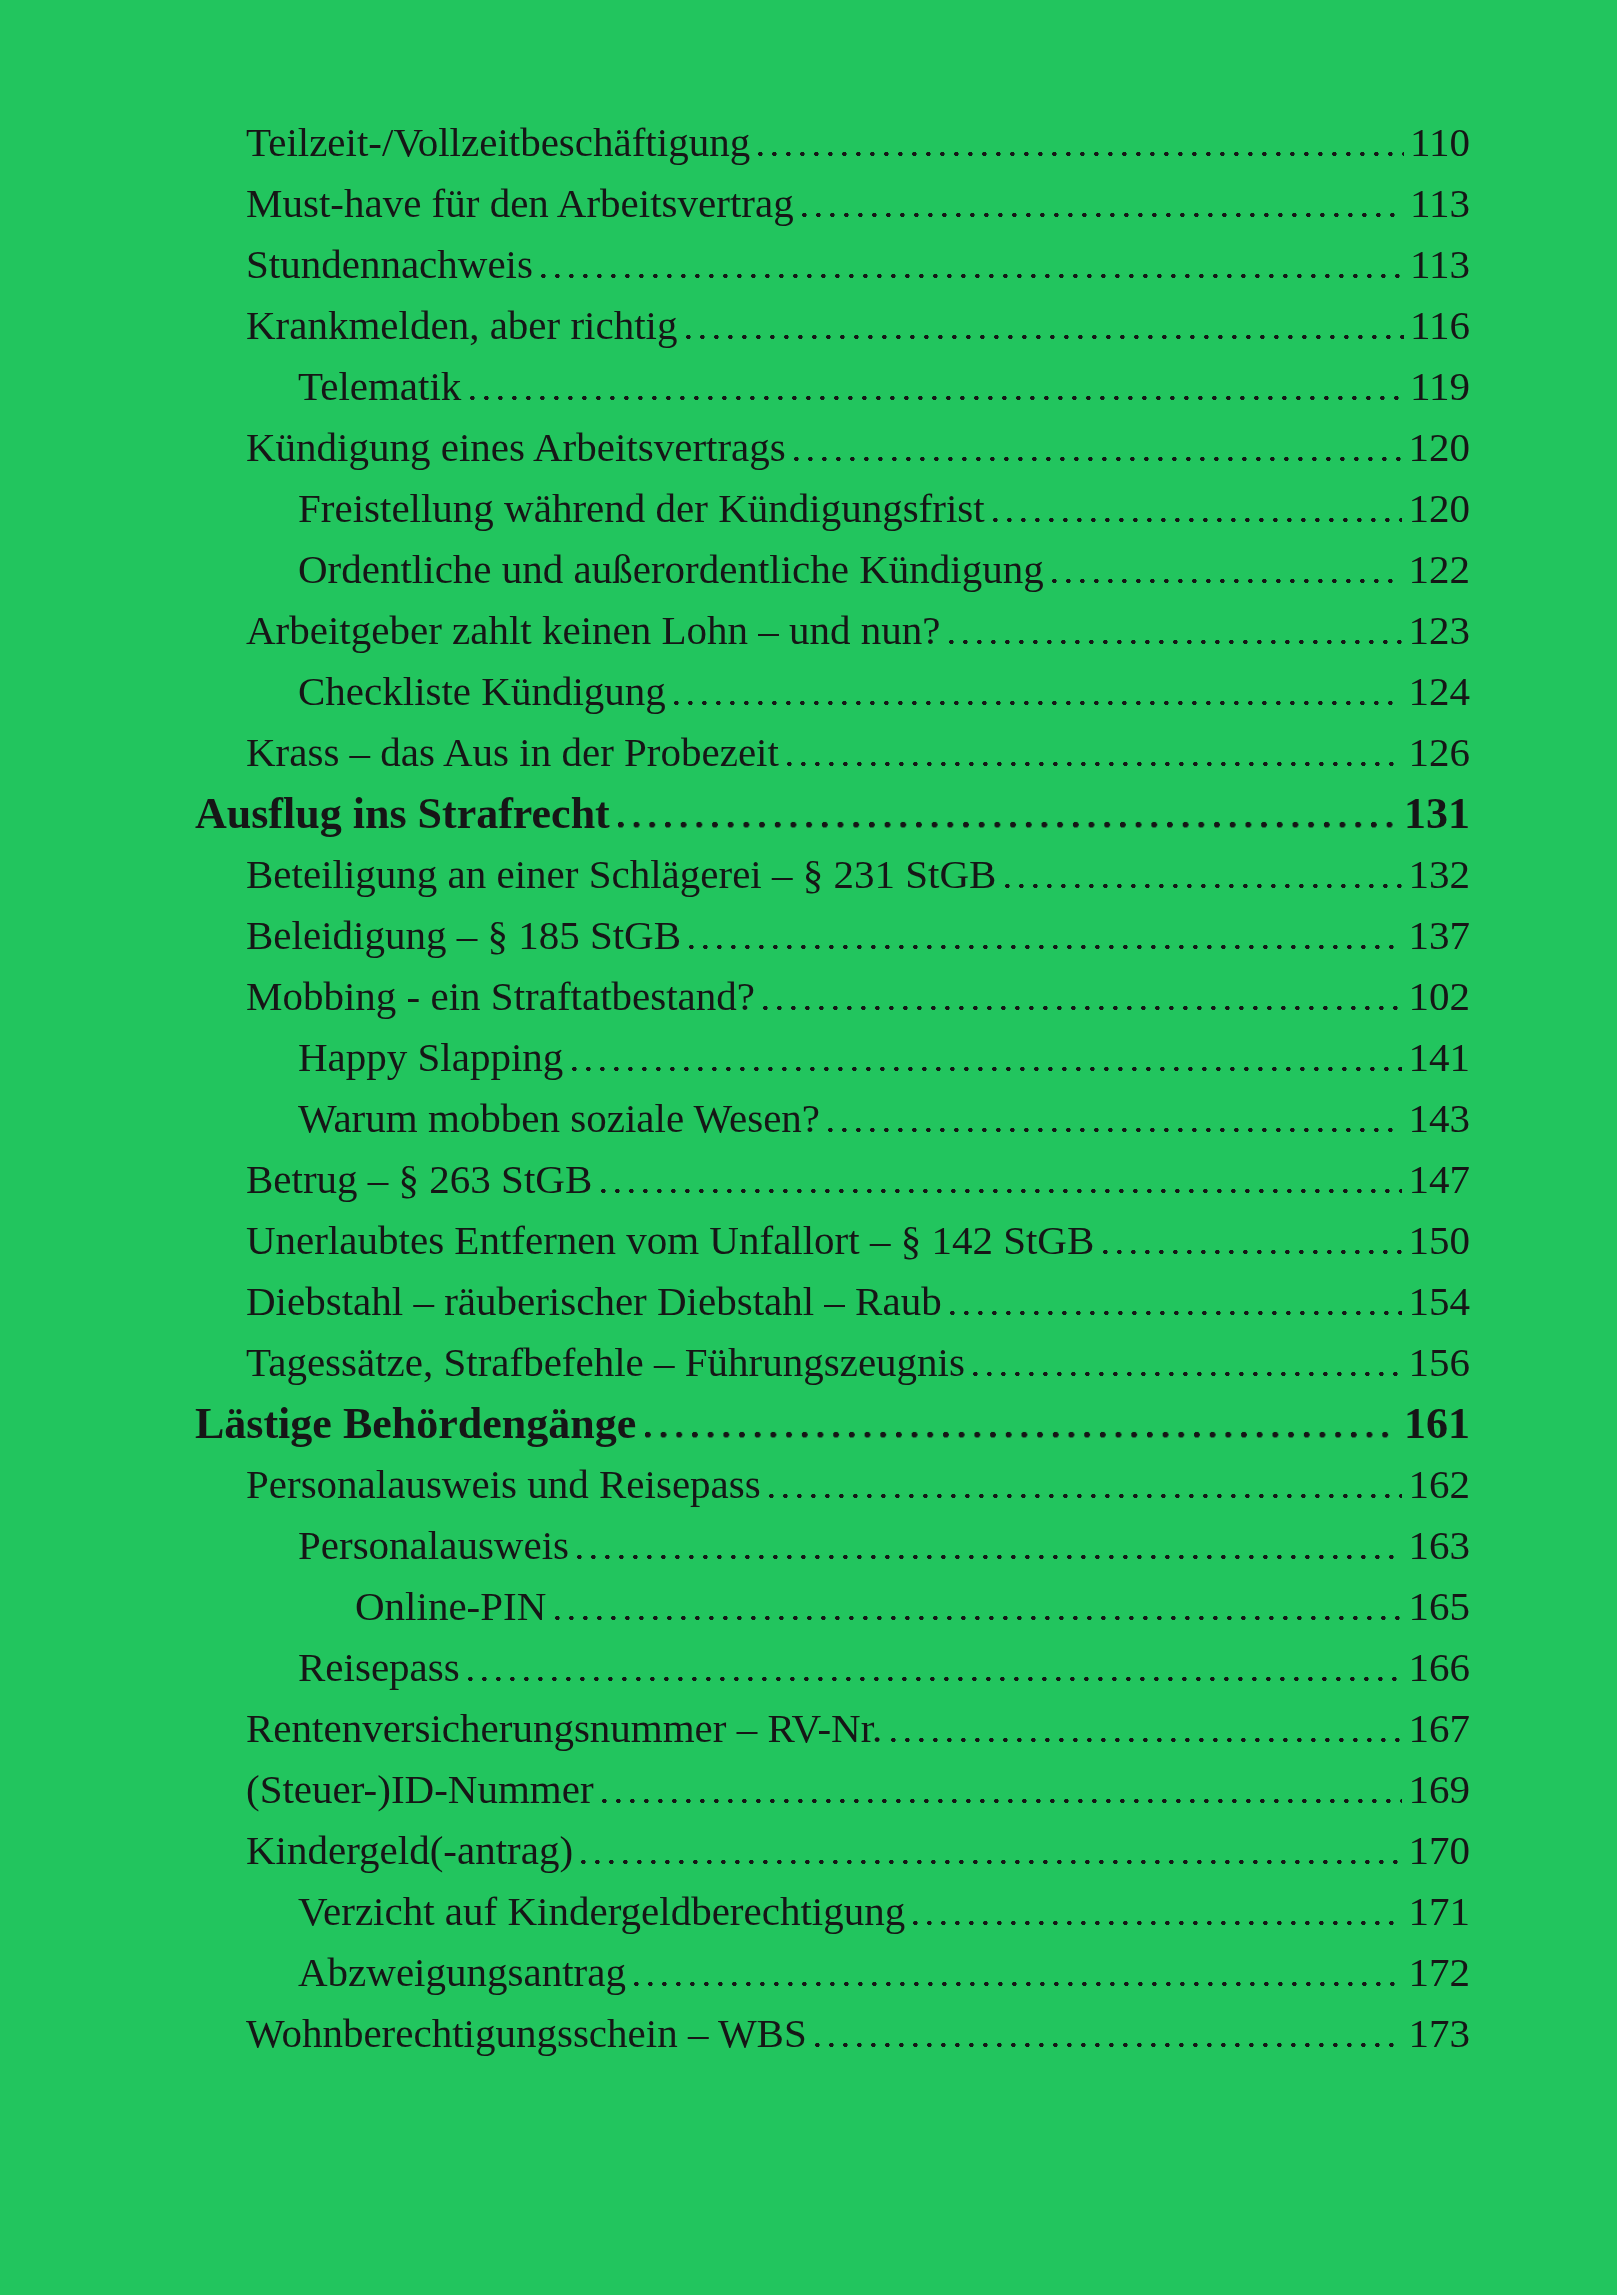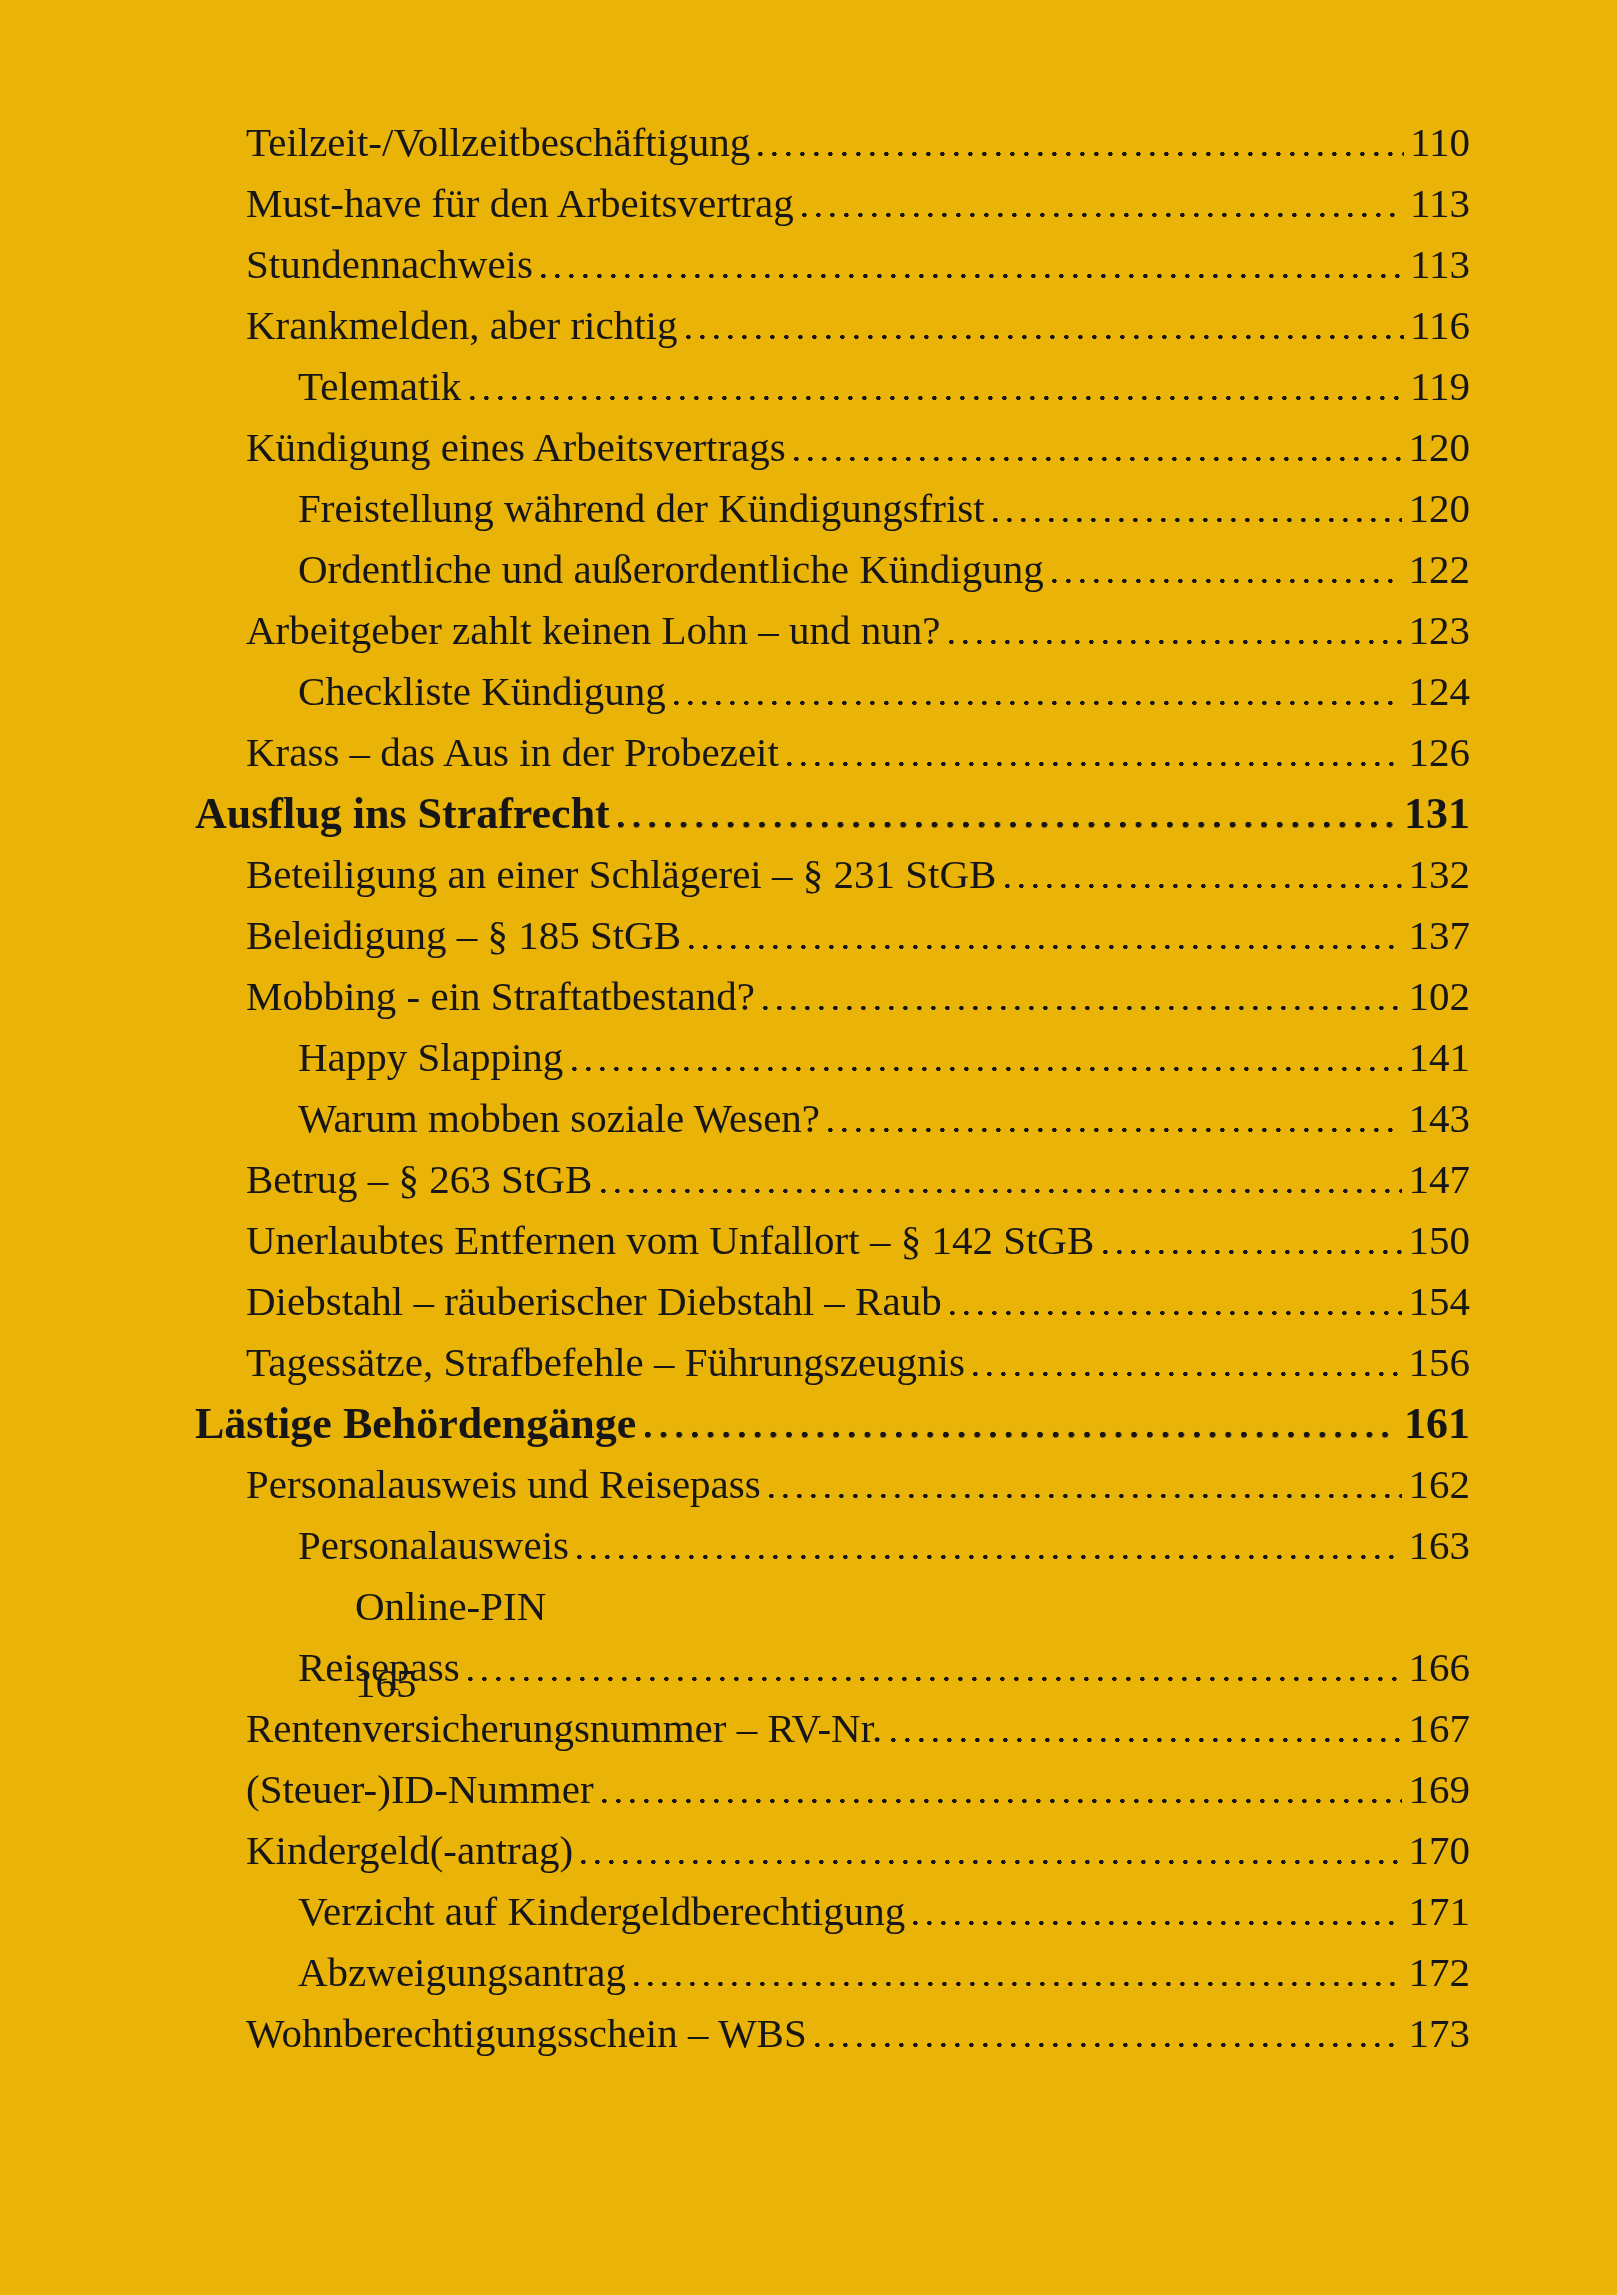--- a/index.html
+++ b/index.html
@@ -12,21 +12,21 @@
     height: 2295px;
     overflow: hidden;
     font-family: "Liberation Serif", "DejaVu Serif", serif;
     color: #161616;
   }
   .page {
     box-sizing: border-box;
     width: 1618px;
     height: 2295px;
     padding: 112px 148px 0 195px;
-    background: #eab308;
+    background: #22c55e;
   }
   .toc-list {
     width: 100%;
   }
   .toc-row {
     display: flex;
     align-items: baseline;
     height: 61px;
     line-height: 61px;
     font-size: 41px;
@@ -47,21 +47,21 @@
     margin: 0 6.5px 15.7px 8.3px;
     background-image: radial-gradient(circle at 2.3px 3.2px, #161616 2.1px, rgba(0,0,0,0) 2.5px);
     background-size: 14px 6.5px;
     background-repeat: repeat-x;
     background-position: left center;
   }
   
   .level-0 { padding-left: 0; font-weight: 700; font-size: 44px; }
   .level-1 { padding-left: 51px; }
   .level-2 { padding-left: 103px; }
-  .level-3 { padding-left: 160px; flex-direction: column; }
+  .level-3 { padding-left: 160px; }
   
   .level-0 .leader {
     height: 7.4px;
     margin-bottom: 15.3px;
     background-image: radial-gradient(circle at 2.8px 3.7px, #161616 2.7px, rgba(0,0,0,0) 3.1px);
     background-size: 15.7px 7.4px;
   }
 </style>
 </head>
 <body>

